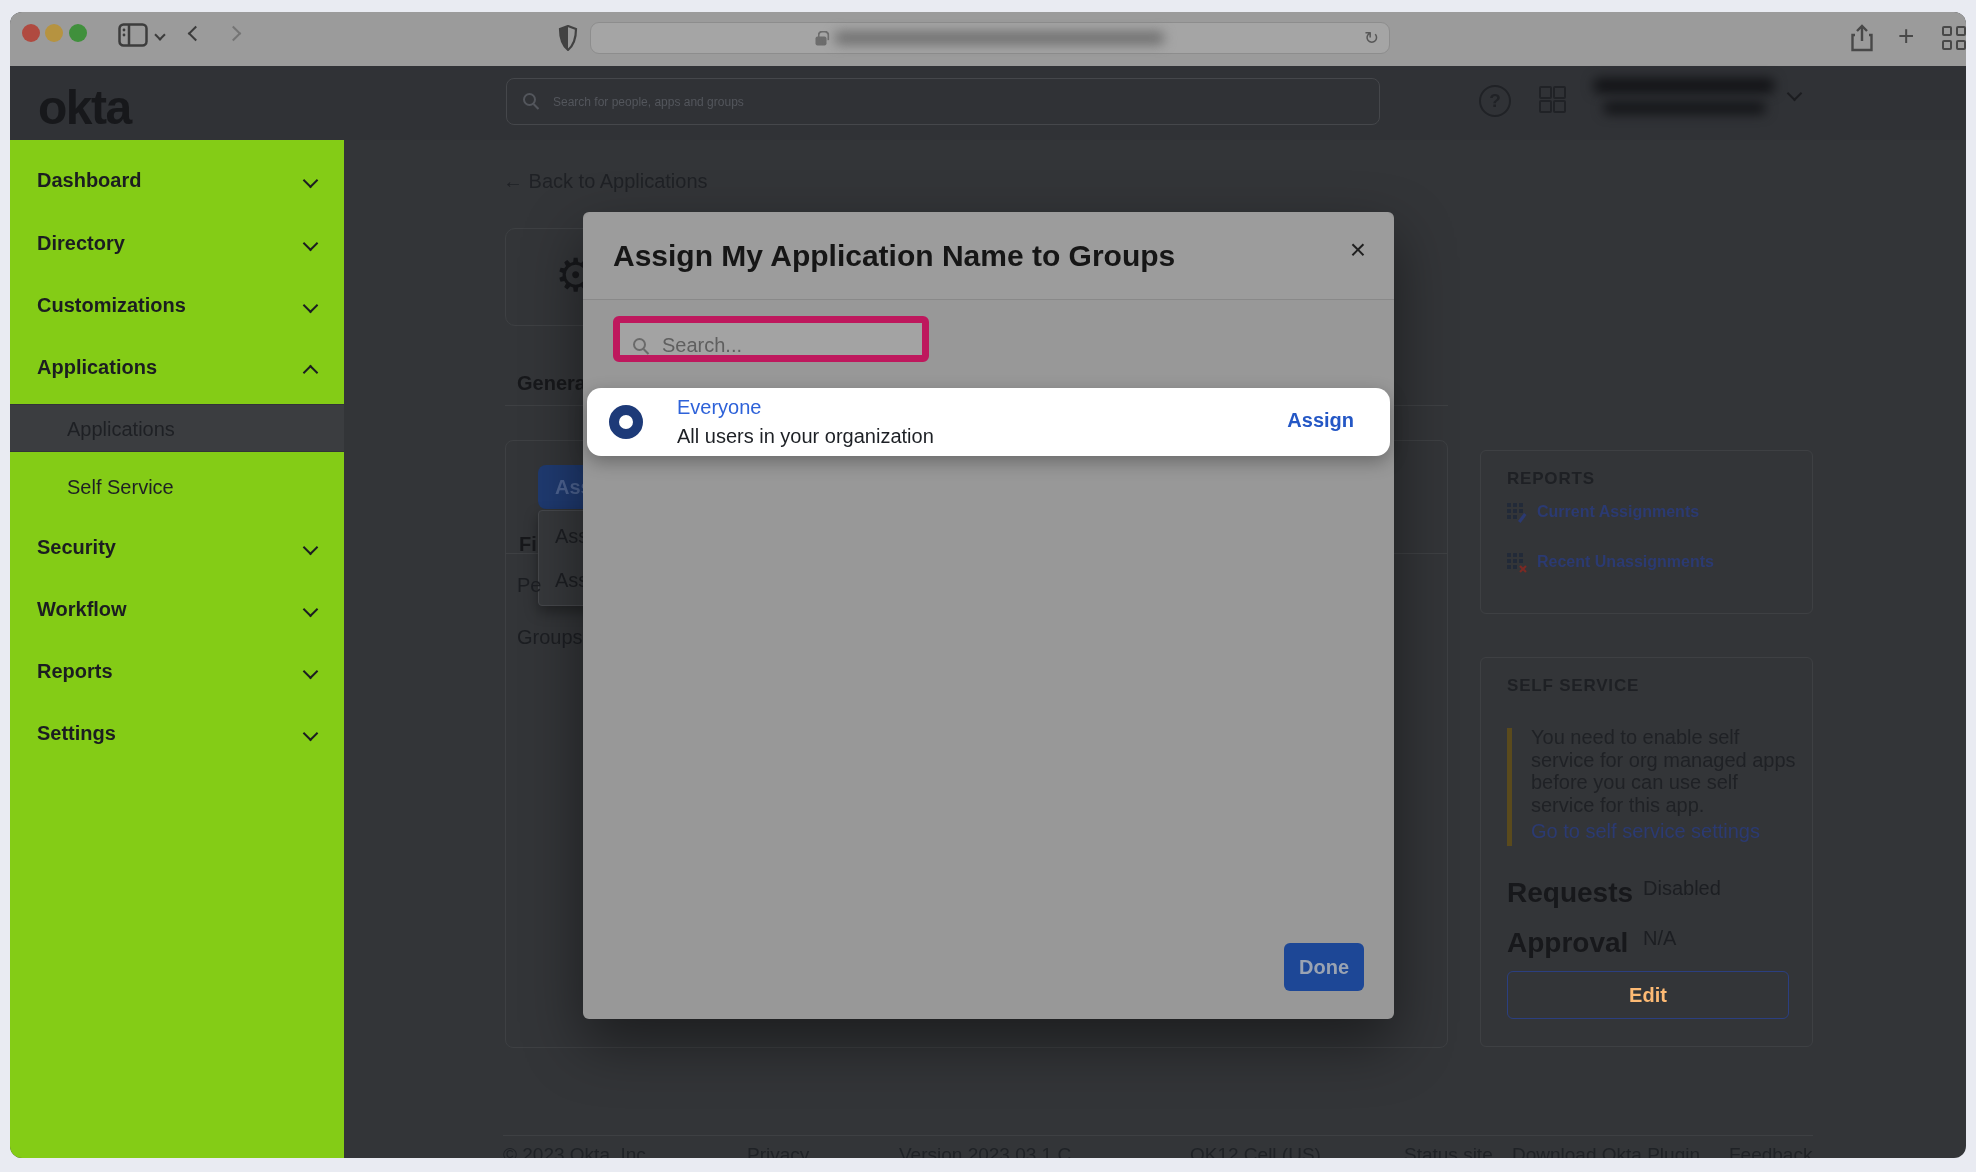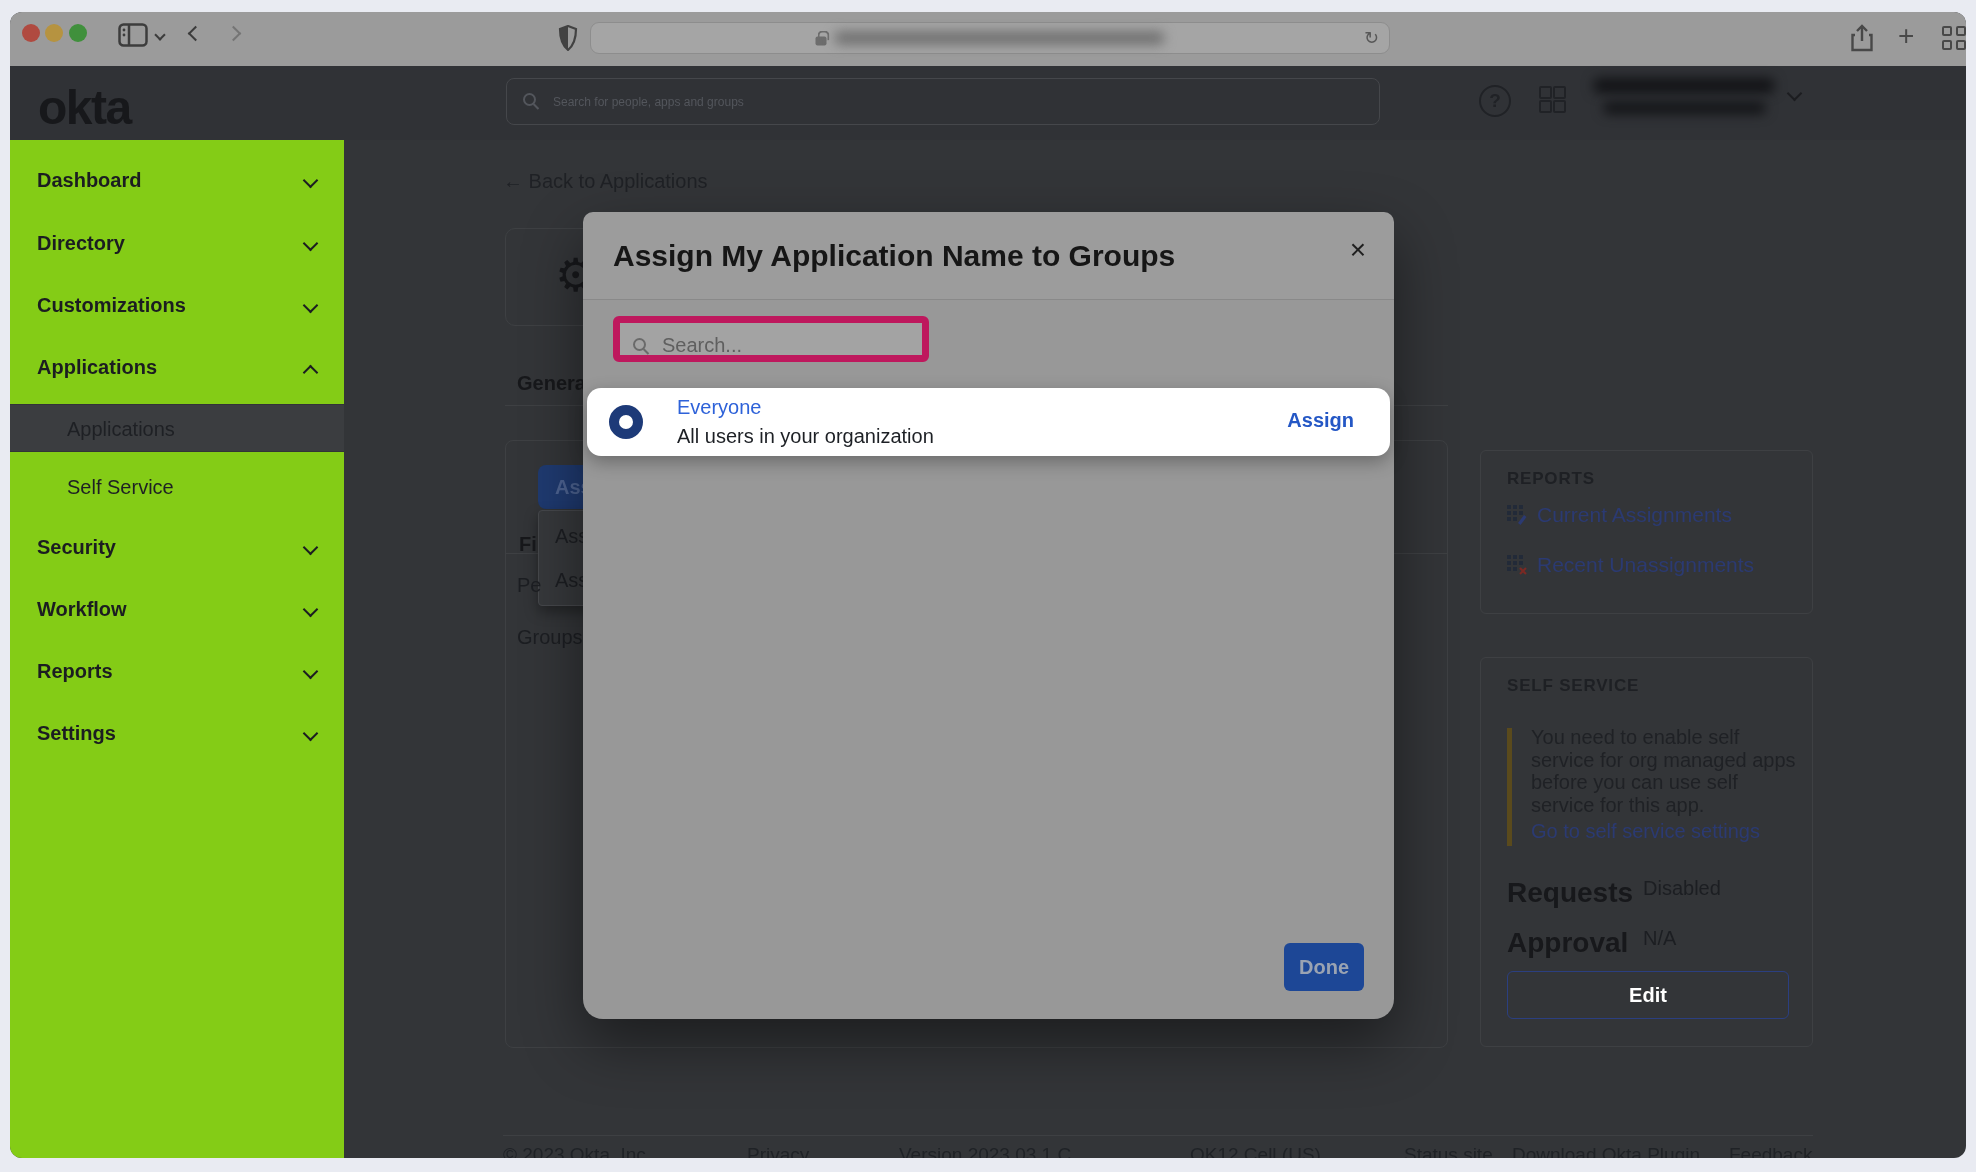--- a/index.html
+++ b/index.html
@@ -80,41 +80,41 @@
   .assign-menu .mi.m1 { top:14px; } .assign-menu .mi.m2 { top:58px; }
   .fld-fi { position:absolute; left:509px; top:521px; font-size:20px; font-weight:700; color:#17181b; }
   .fld-pe { position:absolute; left:507px; top:562px; font-size:20px; color:#1c1e22; }
   .fld-groups { position:absolute; left:507px; top:614px; font-size:20px; color:#1c1e22; }
 
   
   .panel { position:absolute; border:1.5px solid #3e4043; border-radius:6px; left:1470px; width:333px; }
   .panel.reports { top:438px; height:164px; }
   .panel.selfservice { top:645px; height:390px; }
   .panel-title { position:absolute; left:26px; top:18px; font-size:17px; font-weight:700; letter-spacing:.8px; color:#1e2024; }
-  .rep-link { position:absolute; left:26px; display:flex; align-items:center; gap:10px; color:#2b3a72; font-size:21px; font-weight:400; cursor:pointer; }
+  .rep-link { position:absolute; left:26px; display:flex; align-items:flex-start; gap:10px; color:#2b3a72; font-size:16px; font-weight:700; cursor:pointer; }
   .rep-link.r1 { top:52px; } .rep-link.r2 { top:102px; }
   .warn-bar { position:absolute; left:26px; top:70px; width:5px; height:118px; background:#5a4a1c; }
   .warn-text { position:absolute; left:50px; top:68px; width:268px; font-size:20px; line-height:22.5px; color:#1f2125; }
   .ss-link { position:absolute; left:50px; top:162px; font-size:20px; font-weight:500; color:#2b3a72; cursor:pointer; }
   .ss-row-lbl { position:absolute; left:26px; font-size:28px; font-weight:700; color:#17181b; }
   .ss-row-val { position:absolute; left:162px; font-size:20px; color:#1c1e22; }
   .ss-r1 { top:219px; } .ss-r2 { top:269px; }
   .edit-btn { position:absolute; left:26px; top:313px; width:282px; height:48px; border:1.5px solid #2b3f80; border-radius:6px;
-              color:#ffffff; font-size:20px; font-weight:700; text-align:center; line-height:46px; cursor:pointer; }
+              color:#fdba74; font-size:20px; font-weight:700; text-align:center; line-height:46px; cursor:pointer; }
 
   
   .footer-line { position:absolute; left:493px; top:1123px; width:1310px; height:0; border-top:1px solid #3e4043; }
   .ft { position:absolute; top:1132px; font-size:19px; color:#1f2226; }
   .ft.link { cursor:pointer; }
   .ft.f0 { left:493px; } .ft.f1 { left:737px; } .ft.f2 { left:889px; } .ft.f3 { left:1180px; }
   .ft.f4 { left:1394px; } .ft.f5 { left:1502px; } .ft.f6 { left:1719px; }
 
   
   .modal { position:absolute; left:573px; top:200px; width:811px; height:807px; background:#989898;
-           border-radius:20px; box-shadow:0 24px 60px rgba(0,0,0,.45); z-index:10; }
+           border-radius:6px; box-shadow:0 24px 60px rgba(0,0,0,.45); z-index:10; }
   .modal-header { position:absolute; left:0; top:0; width:100%; height:88px; background:#9c9c9c;
                   border-radius:10px 10px 0 0; border-bottom:1px solid rgba(0,0,0,.12); }
   .modal-title { position:absolute; left:30px; top:27px; font-size:30px; font-weight:700; color:#161616; }
   .modal-close { position:absolute; right:28px; top:24px; font-size:28px; color:#1f1f1f; cursor:pointer; line-height:1; }
   .modal-search { position:absolute; left:30px; top:104px; width:316px; height:46px; background:#a3a3a3;
                   border:7px solid #be185d; border-radius:6px; }
   .modal-search .mag { left:13px; top:15px; border-color:#6a6a6a; }
   .modal-search .mag::after { background:#6a6a6a; }
   .modal-search input { position:absolute; left:42px; top:0; width:260px; height:44px; background:transparent; border:none;
                         outline:none; font-size:20px; color:#5f5f5f; font-family:"Liberation Sans",sans-serif; }

